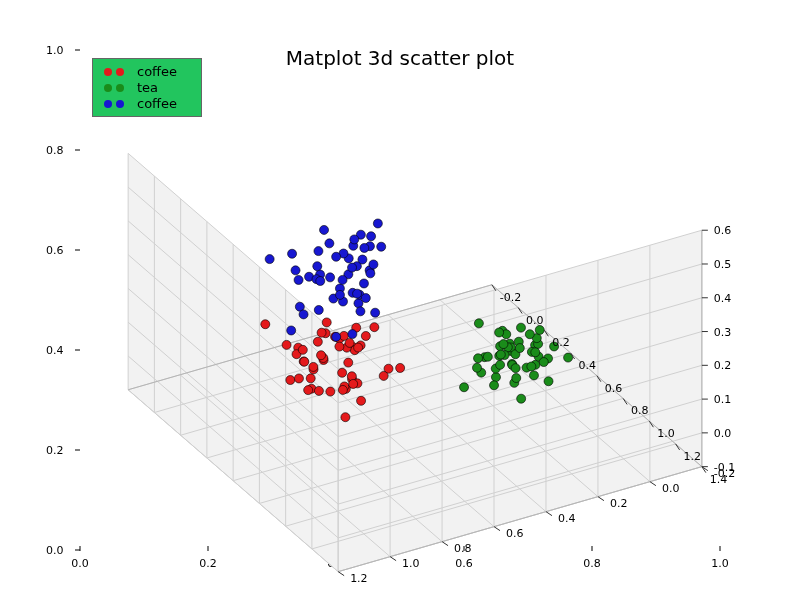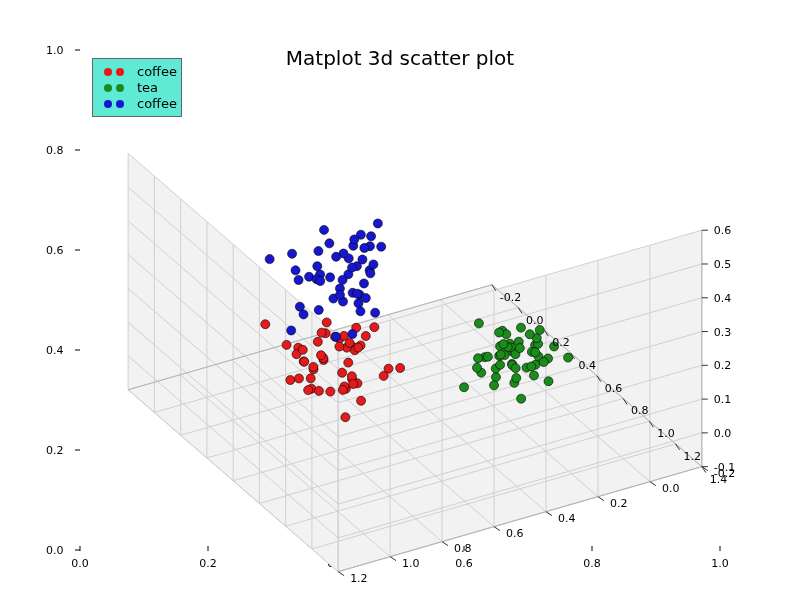--- a/index.html
+++ b/index.html
@@ -85,23 +85,23 @@
     width: 100%;
     text-align: center;
     font-size: 20px;
   }
 
   
   .legend {
     position: absolute;
     left: 92px;
     top: 58px;
-    background: #5eead4;
+    background: #22c55e;
     border: 1px solid #666;
-    padding: 4px 4px 4px 6px;
+    padding: 4px 24px 4px 6px;
     font-size: 13px;
   }
   .legend-row {
     display: flex;
     align-items: center;
     margin: 1px 0;
   }
   .legend-marker {
     display: inline-flex;
     width: 30px;

